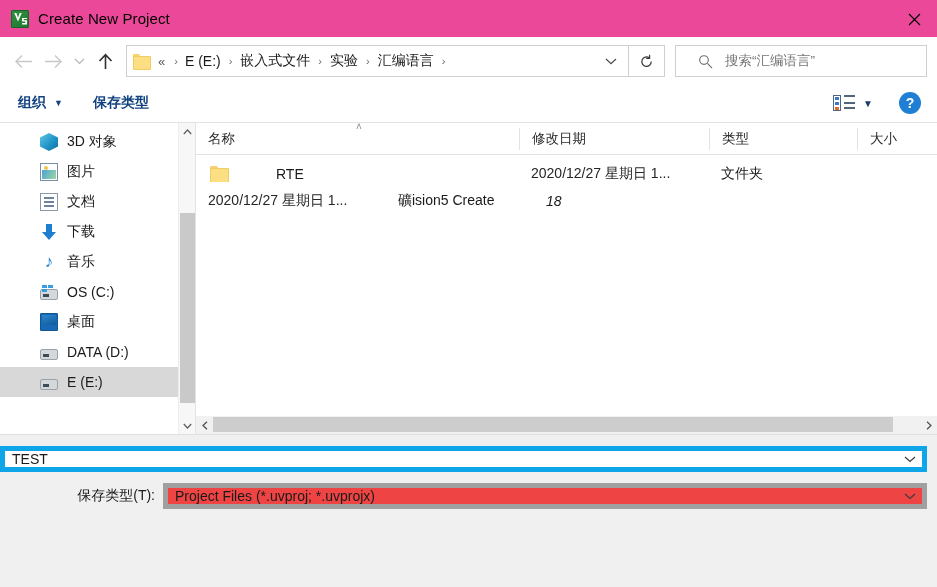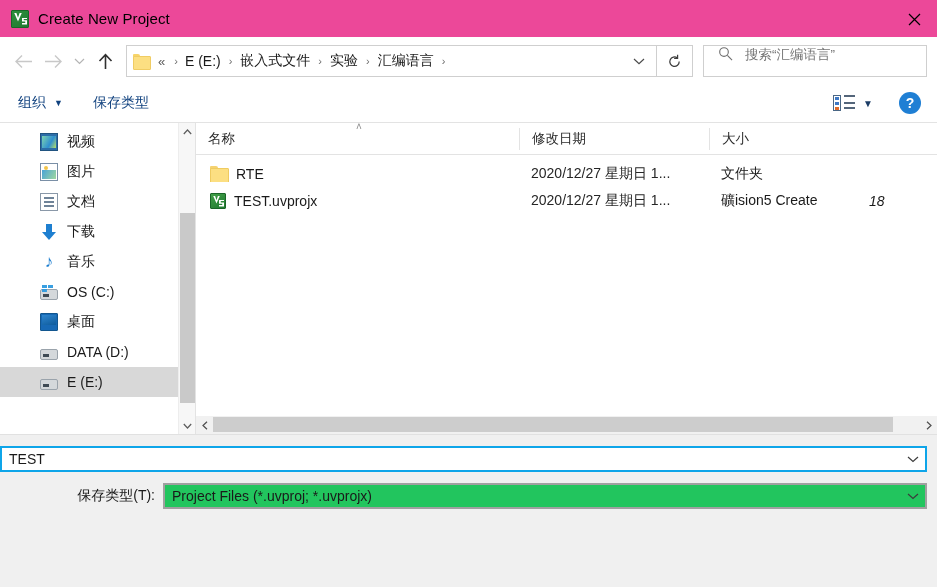--- a/index.html
+++ b/index.html
@@ -125,27 +125,27 @@
   }
   .refresh-btn {
     width: 36px; height: 32px;
     border: 1px solid #cfcfcf;
     border-left: none;
     background: #ffffff;
     display: flex; align-items: center; justify-content: center;
     flex: none;
   }
   .searchbox {
-    width: 224px; height: 32px;
+    width: 252px; height: 32px;
     margin-left: 10px;
     border: 1px solid #cfcfcf;
     background: #ffffff;
-    display: flex; align-items: flex-start;
-    flex: none;
-    padding-left: 14px;
+    display: flex; align-items: center;
+    flex: none;
+    padding-left: 22px;
   }
   .search-ph {
     font-size: 13.5px;
     color: #767676;
     margin-left: 12px;
     white-space: nowrap;
   }
 
   
   .toolbar {
@@ -155,20 +155,21 @@
     background: #ffffff;
     padding: 0 12px 0 18px;
     border-bottom: 1px solid #e3e3e3;
   }
   .tb-item {
     font-size: 14px;
     color: #11427f;
     display: flex; align-items: center;
     margin-right: 30px;
     white-space: nowrap;
+    font-weight: bold;
   }
   .tb-caret { margin-left: 8px; font-size: 9px; color: #11427f; }
   .tb-spacer { flex: 1 1 auto; }
   .view-icon {
     width: 22px; height: 16px;
     position: relative;
     margin-right: 8px;
   }
   .view-icon .vbox {
     position:absolute; left:0; top:0;
@@ -305,21 +306,21 @@
     font-size: 10px; color: #8a8a8a;
   }
   .rows { padding-top: 5px; }
   .row {
     display: flex;
     align-items: center;
     height: 27px;
     font-size: 14px;
     color: #1a1a1a;
   }
-  .cell { flex: none; display: flex; align-items: center; overflow: hidden; white-space: nowrap; }
+  .cell { flex: none; display: flex; align-items: center; overflow: hidden; white-space: nowrap; gap: 40px; }
   .cell.name { width: 323px; padding-left: 14px; }
   .cell.date { width: 190px; padding-left: 12px; color: #262626; text-align: right; }
   .cell.type { width: 148px; padding-left: 12px; }
   .cell.size { width: 70px; padding-left: 12px; font-style: italic; }
   .row-ico { width: 18px; height: 16px; flex: none; margin-right: 8px; position: relative; }
   .ico-folder::before { content:""; position:absolute; left:0; top:0; width:8px; height:3px; background:#f5d271; border-radius:1px 2px 0 0; }
   .ico-folder::after { content:""; position:absolute; left:0; top:2px; width:17px; height:13px; background:#fcdf82; border:1px solid #efcb60; border-radius:1px; }
   .ico-keil {
     background: linear-gradient(150deg,#43a049 0%, #1f7a30 100%);
     border: 1px solid #1a6628; border-radius:1px; width:16px; height:16px;
@@ -372,27 +373,27 @@
     text-align: right;
     padding-right: 8px;
     font-size: 14px;
     color: #1a1a1a;
     flex: none;
   }
   .combo {
     flex: 1 1 auto;
     height: 26px;
     margin-right: 10px;
-    border: 2px solid #0ea5e9;
+    border: 5px solid #0ea5e9;
     display: flex;
     align-items: center;
     position: relative;
   }
   .combo.editable { background: #ffffff; }
-  .combo.readonly { background: #22c55e; border-color: #a0a0a0; justify-content: space-between; }
+  .combo.readonly { background: #ef4444; border-color: #a0a0a0; justify-content: space-between; }
   .combo-value {
     padding-left: 7px;
     font-size: 14px;
     color: #1a1a1a;
     flex: 1 1 auto;
     white-space: nowrap;
     overflow: hidden;
   }
   .combo-arrow {
     width: 24px; height: 100%;
@@ -495,22 +496,22 @@
   <span class="view-caret">▼</span>
   <div class="help-btn">?</div>
 </div>
 
 <div class="main">
 
   <div class="sidebar">
     <div class="side-list">
 
       <div class="side-item">
-        <span class="side-ico ico-video"></span>
-        <span>视频</span>
+        <span class="side-ico ico-3d"></span>
+        <span>3D 对象</span>
       </div>
       <div class="side-item">
         <span class="side-ico ico-pic"></span>
         <span>图片</span>
       </div>
       <div class="side-item">
         <span class="side-ico ico-doc"></span>
         <span>文档</span>
       </div>
       <div class="side-item">
@@ -555,41 +556,40 @@
   </div>
 
   <div class="filelist">
     <div class="col-headers">
       <div class="col c-name first">
         <span>名称</span>
         <span class="sort-caret">˄</span>
       </div>
       <div class="col c-date">
         <span>修改日期</span>
+      </div>
+      <div class="col c-type">
+        <span>类型</span>
       </div>
       <div class="col c-size">
         <span>大小</span>
       </div>
     </div>
 
     <div class="rows">
       <div class="row">
         <div class="cell name">
           <span class="row-ico ico-folder"></span>
           <span>RTE</span>
         </div>
         <div class="cell date">2020/12/27 星期日 1...</div>
         <div class="cell type">文件夹</div>
         <div class="cell size"></div>
       </div>
       <div class="row">
-        <div class="cell name">
-          <span class="row-ico ico-keil"></span>
-          <span>TEST.uvprojx</span>
-        </div>
         <div class="cell date">2020/12/27 星期日 1...</div>
         <div class="cell type">礦ision5 Create</div>
         <div class="cell size">18</div>
       </div>
     </div>
 
     <div class="h-scroll">
       <div class="hs-arrow">
         <svg width="6" height="9" viewBox="0 0 6 9">
           <path d="M5 0.8 L1 4.5 L5 8.2" stroke="#4d4d4d" stroke-width="1.2" fill="none"></path>

